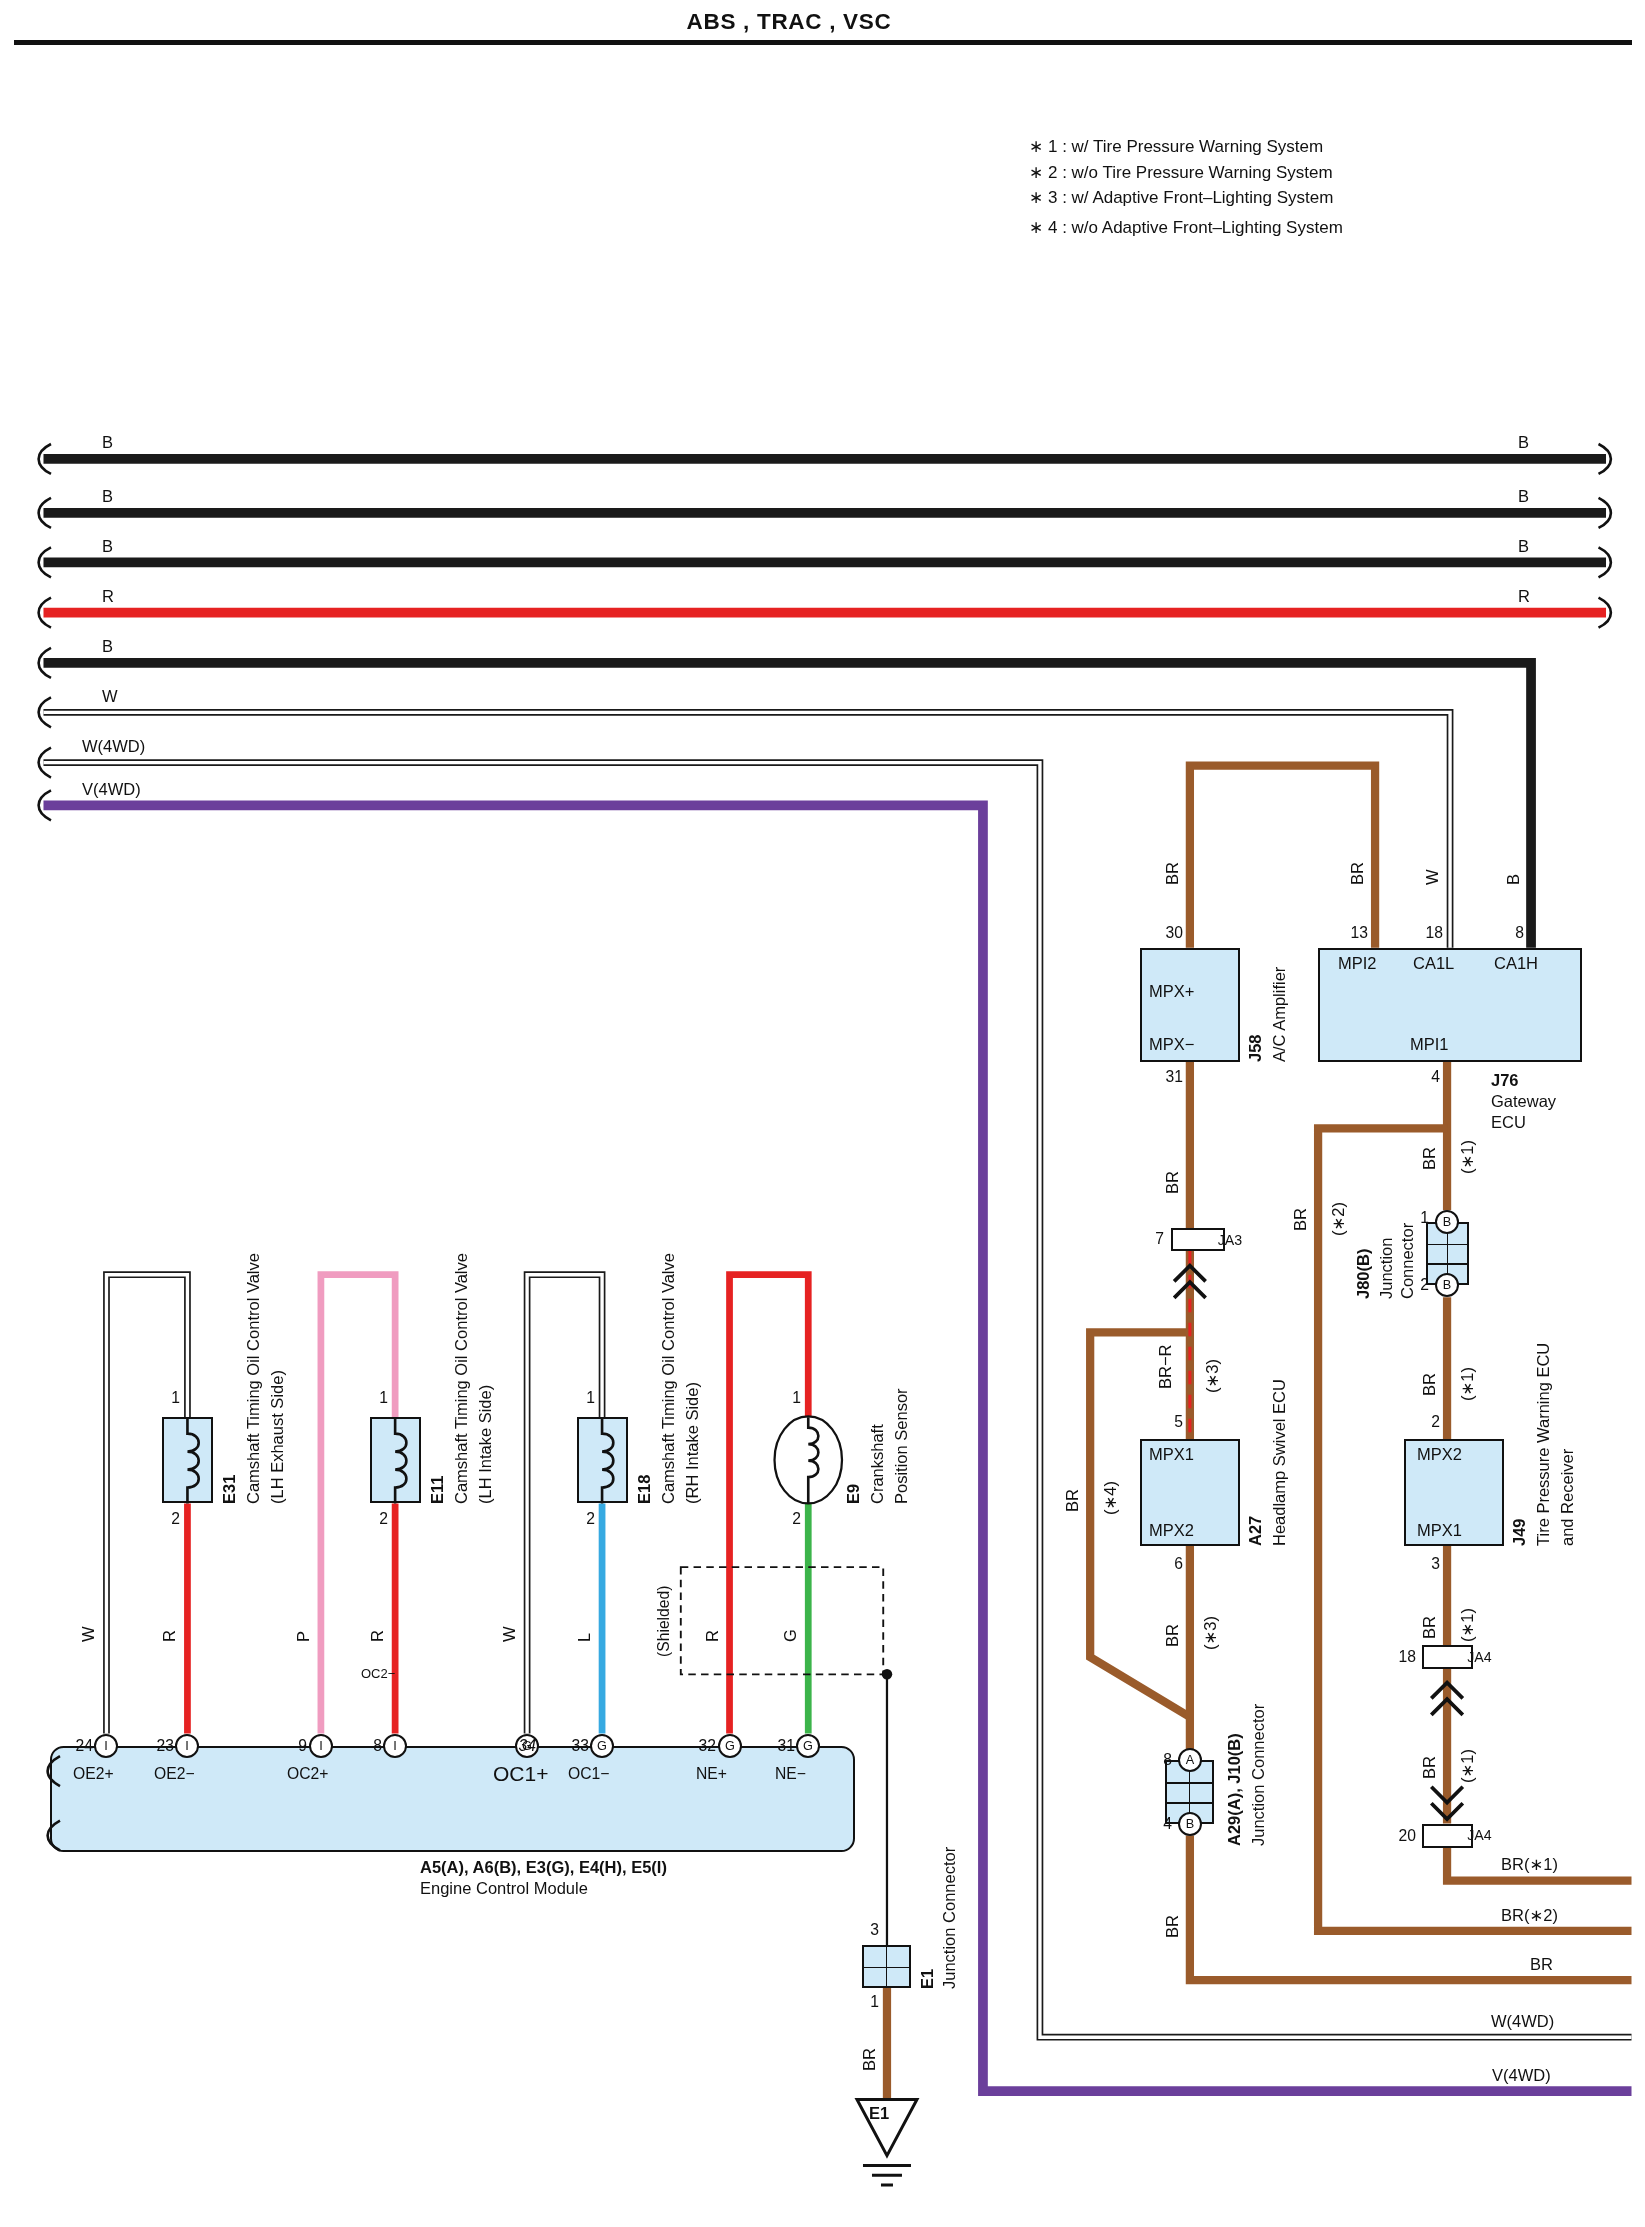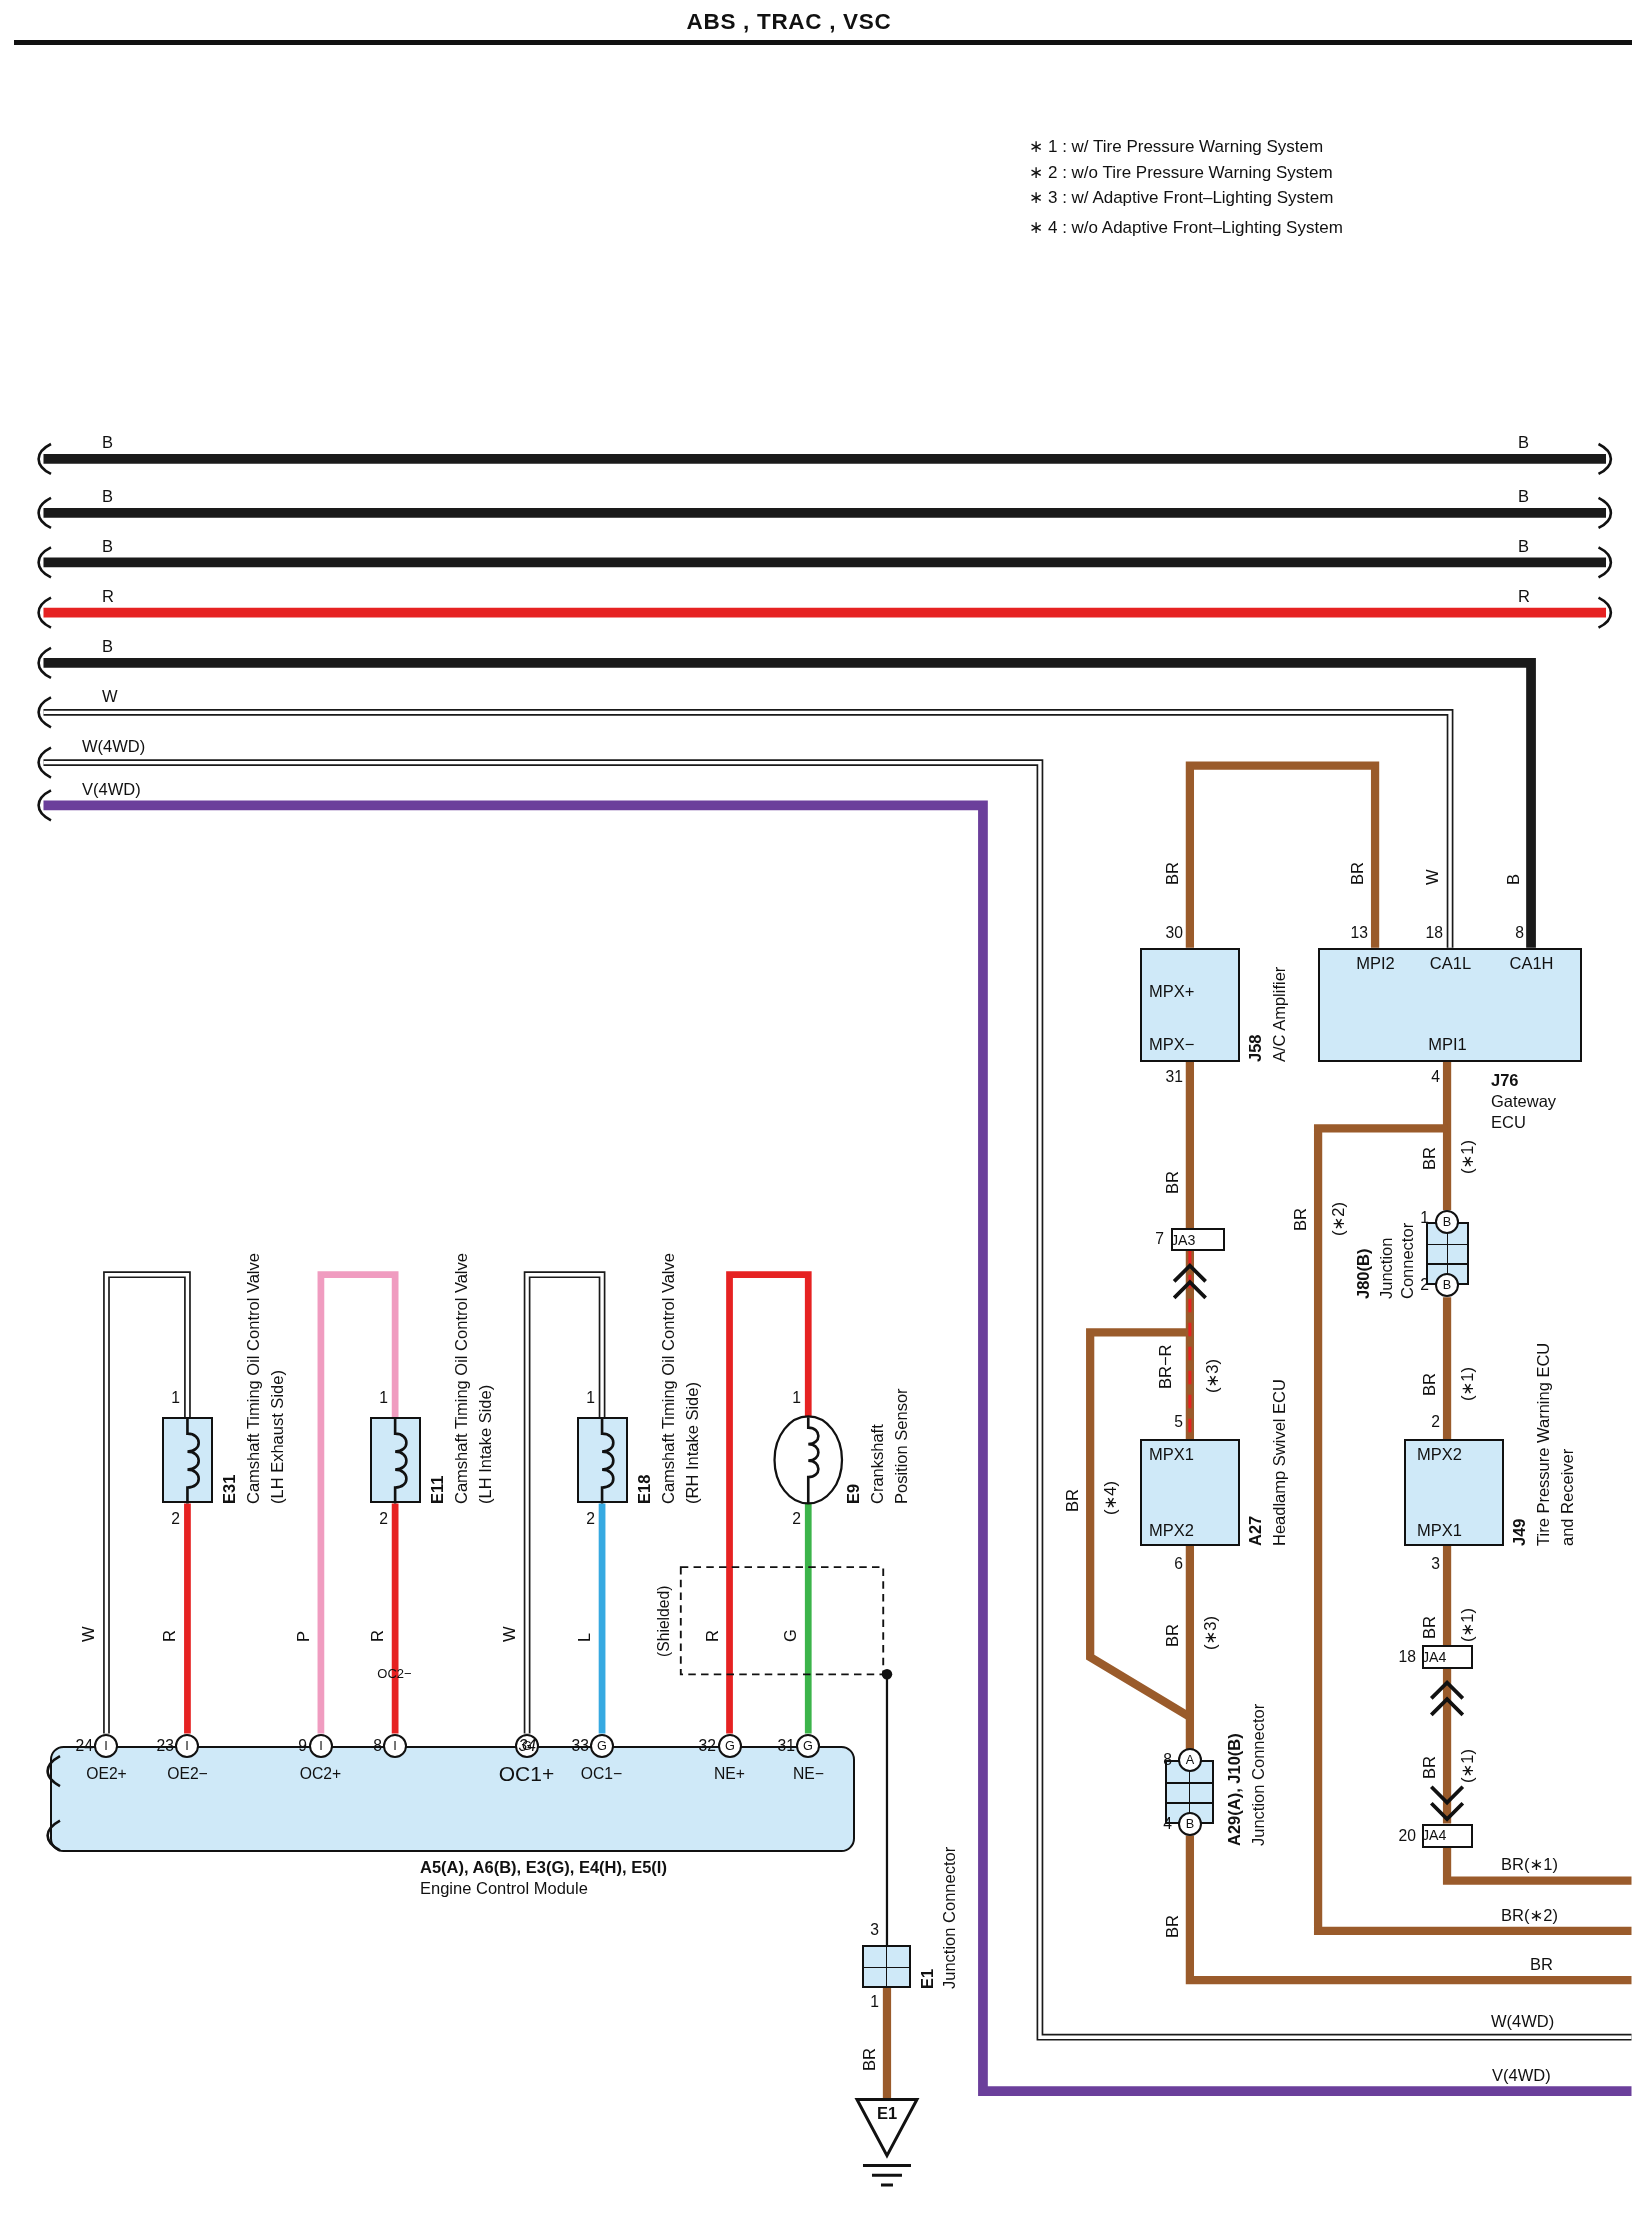--- a/index.html
+++ b/index.html
@@ -3,29 +3,29 @@
 <meta charset="utf-8">
 <style>
   html,body{margin:0;padding:0;background:#fff;}
   body{width:1645px;height:2227px;position:relative;overflow:hidden;
        font-family:"Liberation Sans",sans-serif;color:#111;}
   svg.layer{position:absolute;left:0;top:0;}
   .lbl{position:absolute;font-size:16.5px;line-height:19.5px;white-space:nowrap;}
   .bold{font-weight:bold;}
   .vt{transform:rotate(-90deg);transform-origin:0 0;}
   .n{position:absolute;font-size:15.7px;line-height:18px;width:36px;text-align:right;white-space:nowrap;}
-  .ctr{text-align:center;}
+  .ctr{text-align:left;}
   .box{position:absolute;background:#cfe9f8;border:2.2px solid #111;box-sizing:border-box;}
   .wbox{position:absolute;background:#fff;border:2.2px solid #111;box-sizing:border-box;}
   .grid{position:absolute;background:#cfe9f8;border:2.2px solid #111;box-sizing:border-box;}
   .grid i{position:absolute;background:#111;display:block;}
   .circ{position:absolute;width:24px;height:24px;background:#fff;border:2.2px solid #111;
         border-radius:50%;box-sizing:border-box;}
   .cl{position:absolute;width:24px;text-align:center;font-size:12.7px;line-height:24px;}
-  .ja{position:absolute;text-align:left;font-size:14.2px;line-height:19.5px;}
+  .ja{position:absolute;text-align:center;font-size:14.2px;line-height:19.5px;margin-left:32px;}
   .title{position:absolute;left:0;top:9px;width:1578px;text-align:center;
          font-size:22.5px;font-weight:bold;letter-spacing:0.7px;}
   .trule{position:absolute;left:13.5px;top:40px;width:1618px;height:5.2px;background:#111;}
   .note{position:absolute;left:1029px;font-size:17px;line-height:22.5px;white-space:nowrap;}
 </style>
 </head>
 <body>
 
 <svg class="layer" width="1645" height="2227" viewBox="0 0 2194 2970">
 

